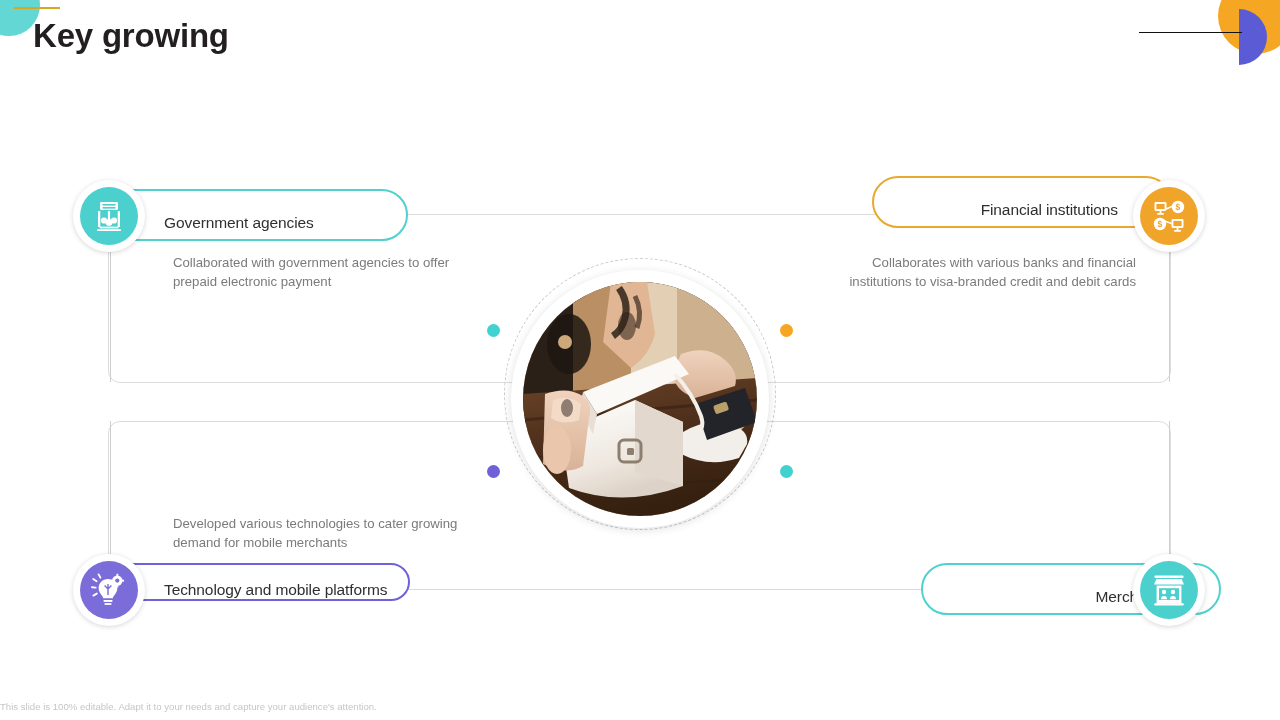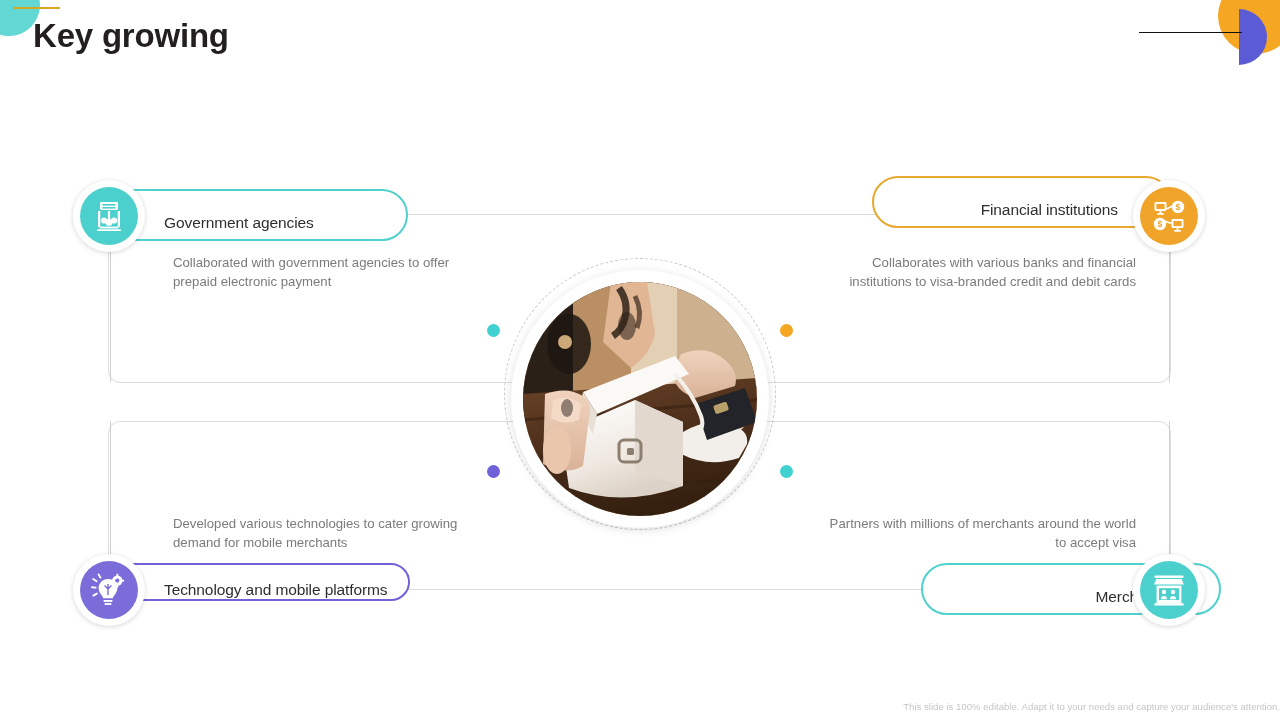--- a/index.html
+++ b/index.html
@@ -219,21 +219,21 @@
   .desc-gov   { left: 161px; top: 253px; width: 310px; text-align: left; }
   .desc-fin   { left: 808px; top: 253px; width: 316px; text-align: right; }
   .desc-tech  { left: 161px; top: 514px; width: 290px; text-align: left; }
   .desc-merch { left: 808px; top: 514px; width: 316px; text-align: right; }
 
   
   .footer-note {
     position: absolute;
     left: 0; top: 701px;
     width: 1280px;
-    text-align: right;
+    text-align: left;
     font-size: 9.6px;
     color: #c6c6c6;
   }
 </style>
 </head>
 <body>
 
 <div class="slide">
 
   <div class="deco-teal-circle"></div>
@@ -416,17 +416,16 @@
         <rect x="8" y="16.2" width="20" height="13" fill="#4cd0cd"></rect>
         <circle cx="13" cy="20" r="2.2" fill="#fff"></circle>
         <circle cx="22" cy="20" r="2.2" fill="#fff"></circle>
         <path d="M10 27.2q0-3.3 3-3.3t3 3.3z" fill="#fff"></path>
         <path d="M19 27.2q0-3.3 3-3.3t3 3.3z" fill="#fff"></path>
         <rect x="8" y="28" width="20" height="1.6" fill="#fff"></rect>
         <rect x="3.2" y="31.2" width="29.6" height="2.2" rx="1" fill="#fff"></rect>
       </svg>
     </div>
   </div>
-  <div class="desc desc-merch">Partners with millions of merchants around the world to accept visa</div>
 
   <div class="footer-note">This slide is 100% editable. Adapt it to your needs and capture your audience's attention.</div>
 
 </div>
 
 </body></html>

